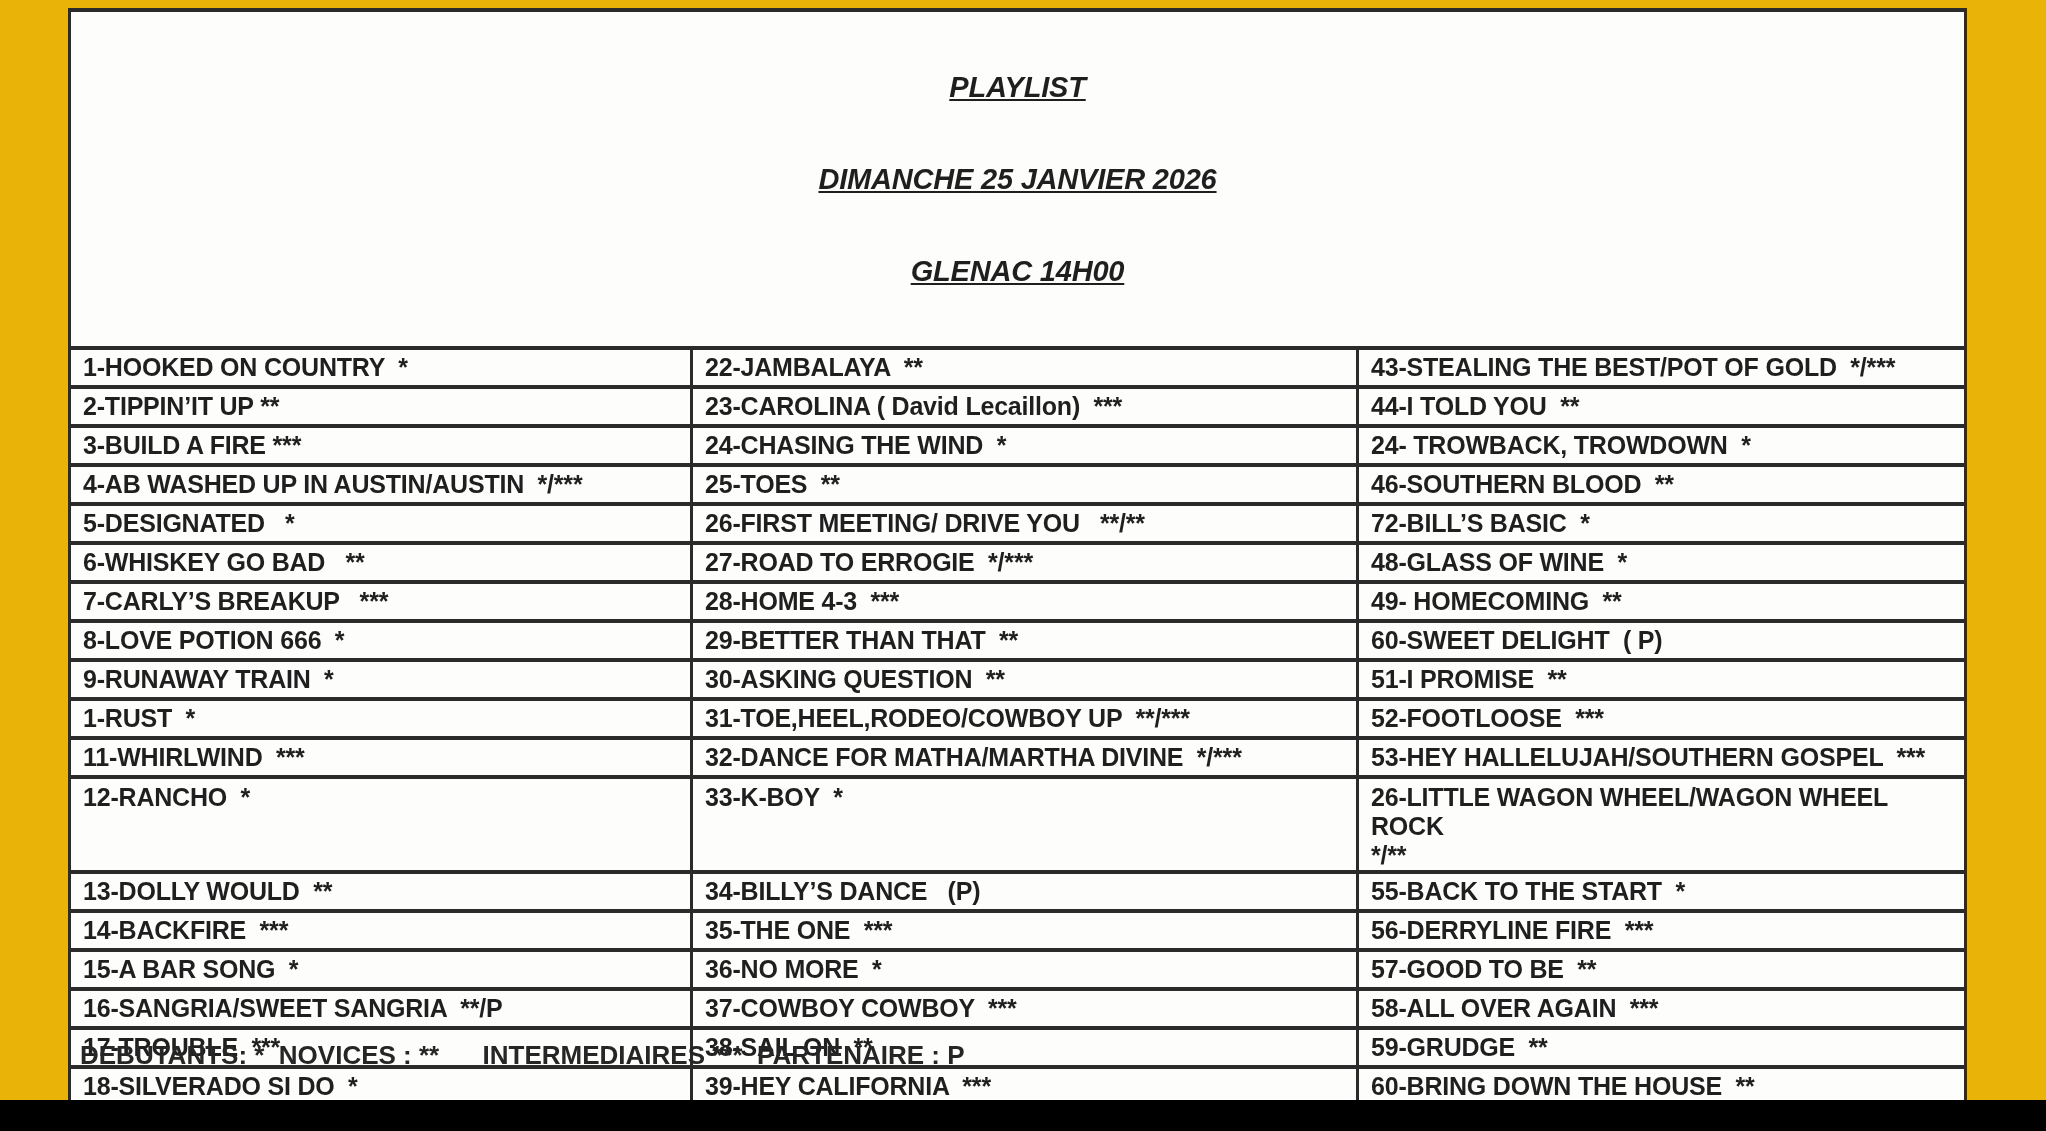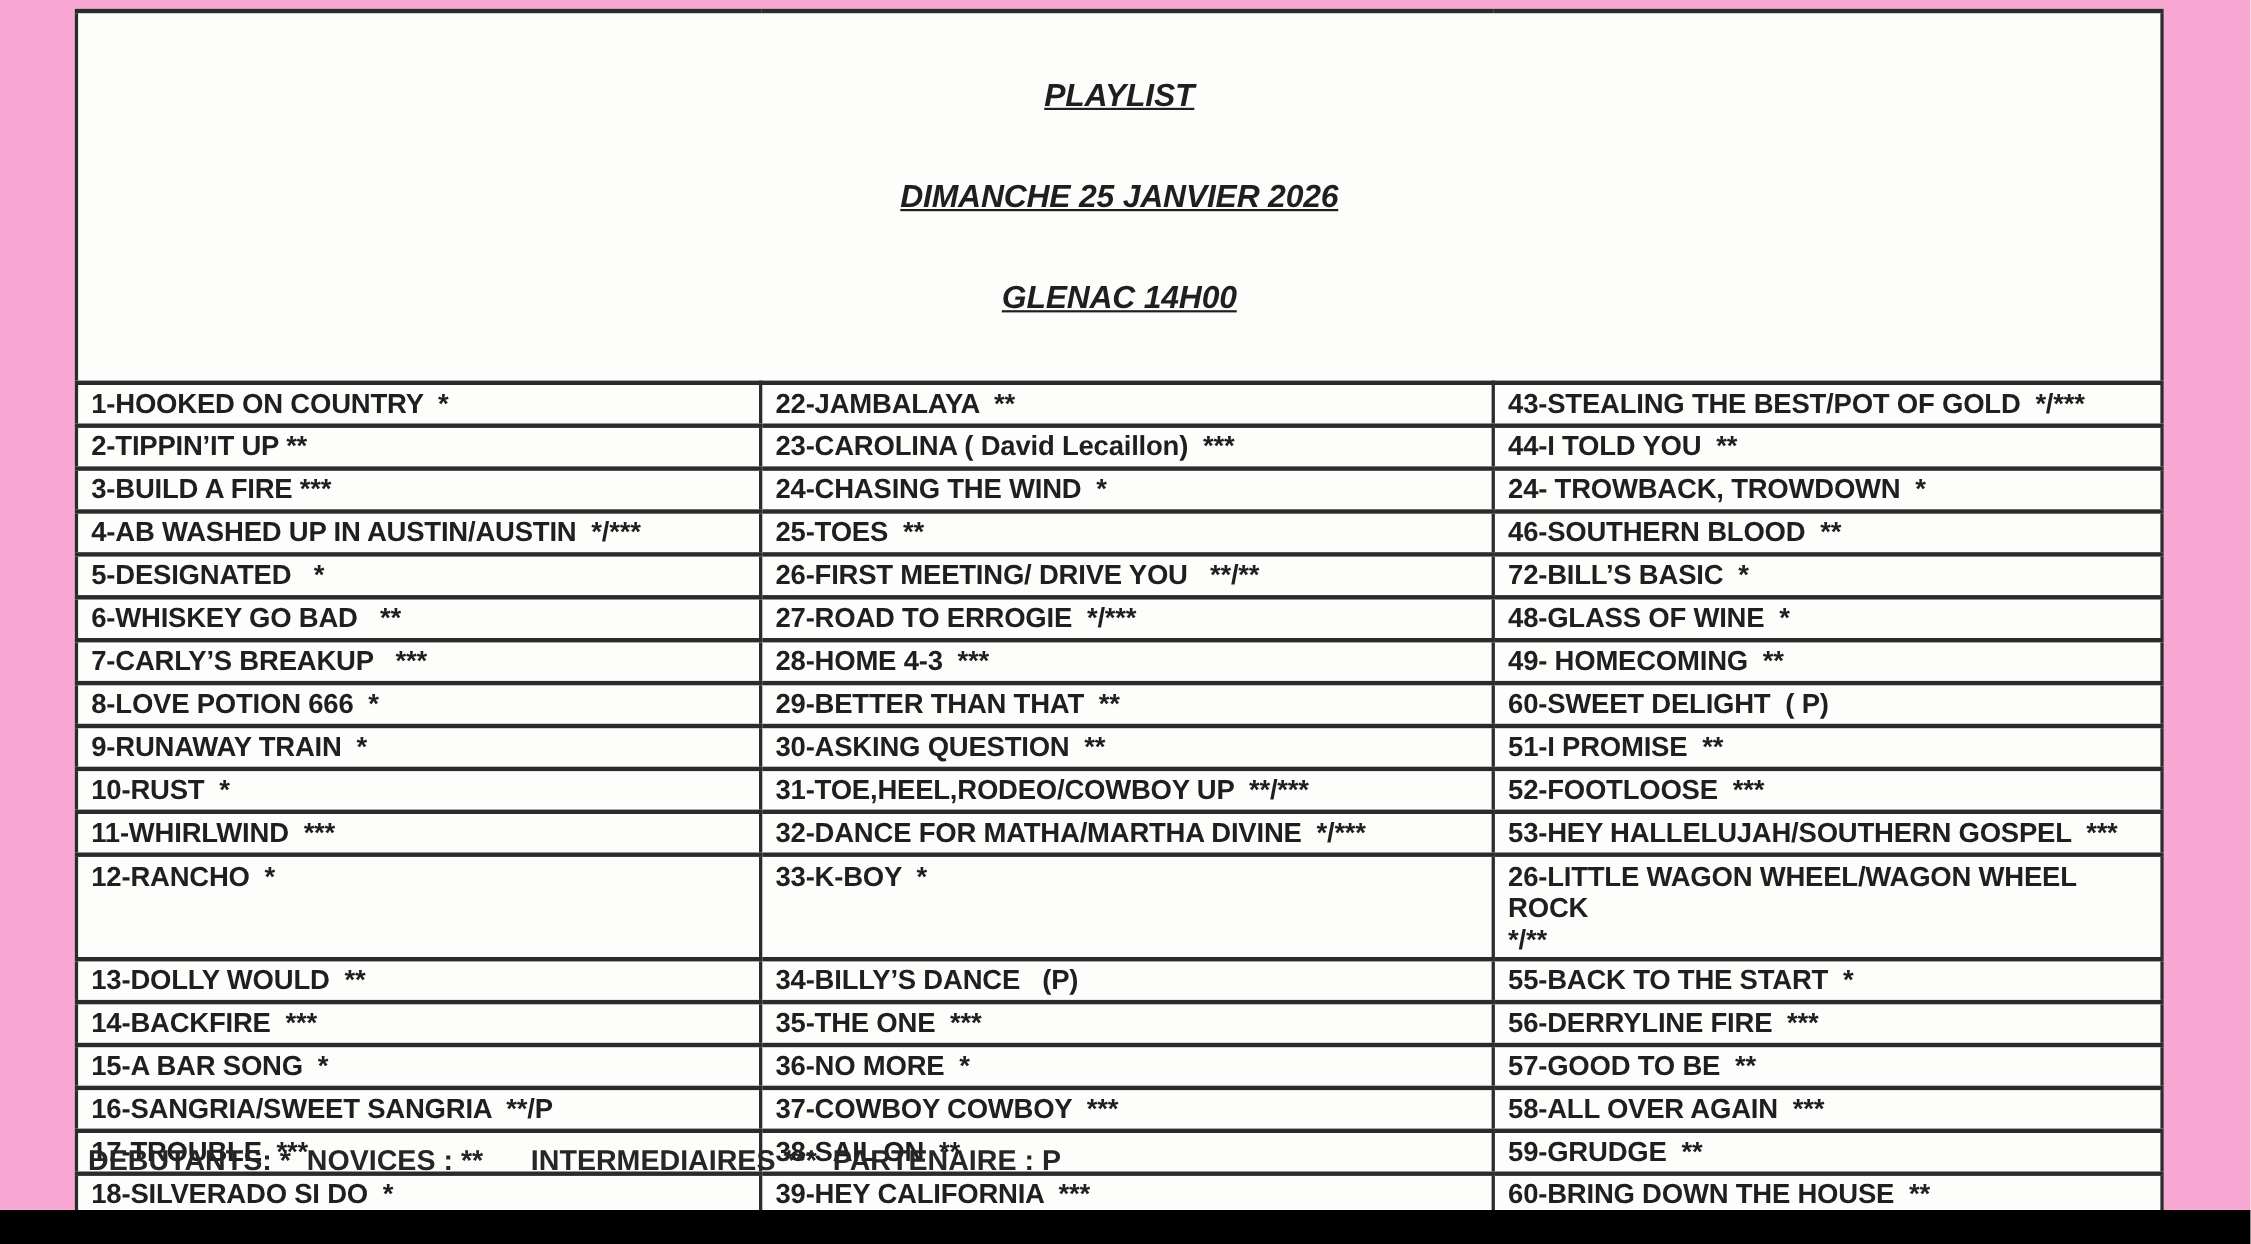--- a/index.html
+++ b/index.html
@@ -4,21 +4,21 @@
 <style>
   html,body{margin:0;padding:0;}
   body{
     width:2046px;height:1131px;
     background:#f8f7f5;
     font-family:"Liberation Sans", sans-serif;
     color:#1f1f1f;
     position:relative;
     overflow:hidden;
   }
-  .page{position:absolute;inset:0;background:#f9a8d4;}
+  .page{position:absolute;inset:0;background:#eab308;}
   table.playlist{
     position:absolute;left:68px;top:8px;
     width:1896px;
     border-collapse:collapse;
     table-layout:fixed;
     background:#fdfdfc;
   }
   col.c1{width:622px}
   col.c2{width:666px}
   col.c3{width:608px}
@@ -126,21 +126,21 @@
         <td>8-LOVE POTION 666  *</td>
         <td>29-BETTER THAN THAT  **</td>
         <td>60-SWEET DELIGHT  ( P)</td>
       </tr>
       <tr class="r">
         <td>9-RUNAWAY TRAIN  *</td>
         <td>30-ASKING QUESTION  **</td>
         <td>51-I PROMISE  **</td>
       </tr>
       <tr class="r">
-        <td>10-RUST  *</td>
+        <td>1-RUST  *</td>
         <td>31-TOE,HEEL,RODEO/COWBOY UP  **/***</td>
         <td>52-FOOTLOOSE  ***</td>
       </tr>
       <tr class="r">
         <td>11-WHIRLWIND  ***</td>
         <td>32-DANCE FOR MATHA/MARTHA DIVINE  */***</td>
         <td>53-HEY HALLELUJAH/SOUTHERN GOSPEL  ***</td>
       </tr>
       <tr class="tall">
         <td>12-RANCHO  *</td>

